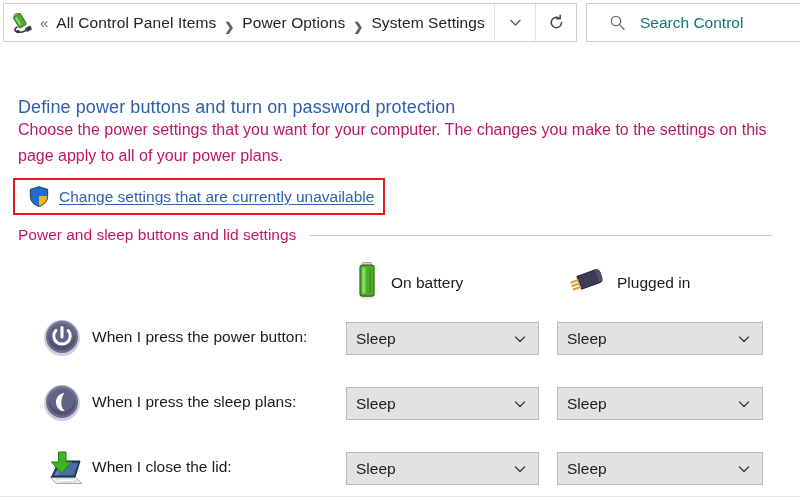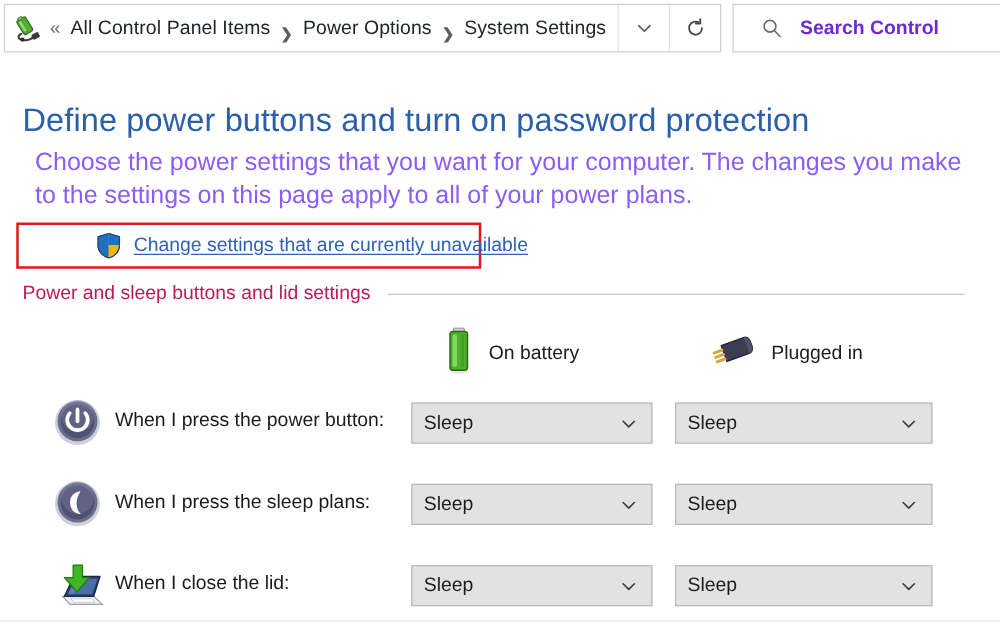--- a/index.html
+++ b/index.html
@@ -124,67 +124,65 @@
   }
   .search-icon-wrap {
     margin-left: 22px;
     margin-right: 14px;
     flex: 0 0 auto;
     display: flex;
     align-items: center;
   }
   .search-placeholder {
     font-size: 15.5px;
-    color: #6d28d9;
-    white-space: nowrap;
-    font-weight: bold;
+    color: #0f766e;
+    white-space: nowrap;
   }
 
   
   .content {
     position: absolute;
     left: 0;
     top: 45px;
     width: 800px;
     height: 455px;
     background: #ffffff;
   }
 
   .page-title {
     position: absolute;
     left: 18px;
-    top: 36px;
-    font-size: 26px;
+    top: 52px;
+    font-size: 18px;
     color: #2c5faa;
     letter-spacing: 0.1px;
     white-space: nowrap;
   }
 
   .page-desc {
     position: absolute;
-    left: 28px;
+    left: 18px;
     top: 72px;
     width: 760px;
-    font-size: 20px;
-    color: #8b5cf6;
+    font-size: 16px;
+    color: #be185d;
     line-height: 26px;
   }
 
   
   .uac-row {
     position: absolute;
     left: 13px;
     top: 133px;
     width: 372px;
     height: 37px;
     border: 2.5px solid #e01b1b;
     box-sizing: border-box;
     display: flex;
     align-items: center;
-    padding-left: 48px;
   }
   .shield-wrap {
     margin-left: 14px;
     margin-right: 10px;
     flex: 0 0 auto;
     display: flex;
     align-items: center;
   }
   .uac-link {
     font-size: 15.5px;
@@ -271,20 +269,21 @@
   .dropdown {
     position: absolute;
     top: 13px;
     height: 33px;
     background: #e2e2e2;
     border: 1px solid #b9b9b9;
     box-sizing: border-box;
     display: flex;
     align-items: center;
     cursor: pointer;
+    margin-left: 17px;
   }
   .dropdown.battery-col { left: 329px; width: 193px; }
   .dropdown.plugged-col { left: 540px; width: 206px; }
   .dropdown-value {
     font-size: 15.5px;
     color: #1b1b1b;
     margin-left: 9px;
     flex: 1 1 auto;
     white-space: nowrap;
     overflow: hidden;

